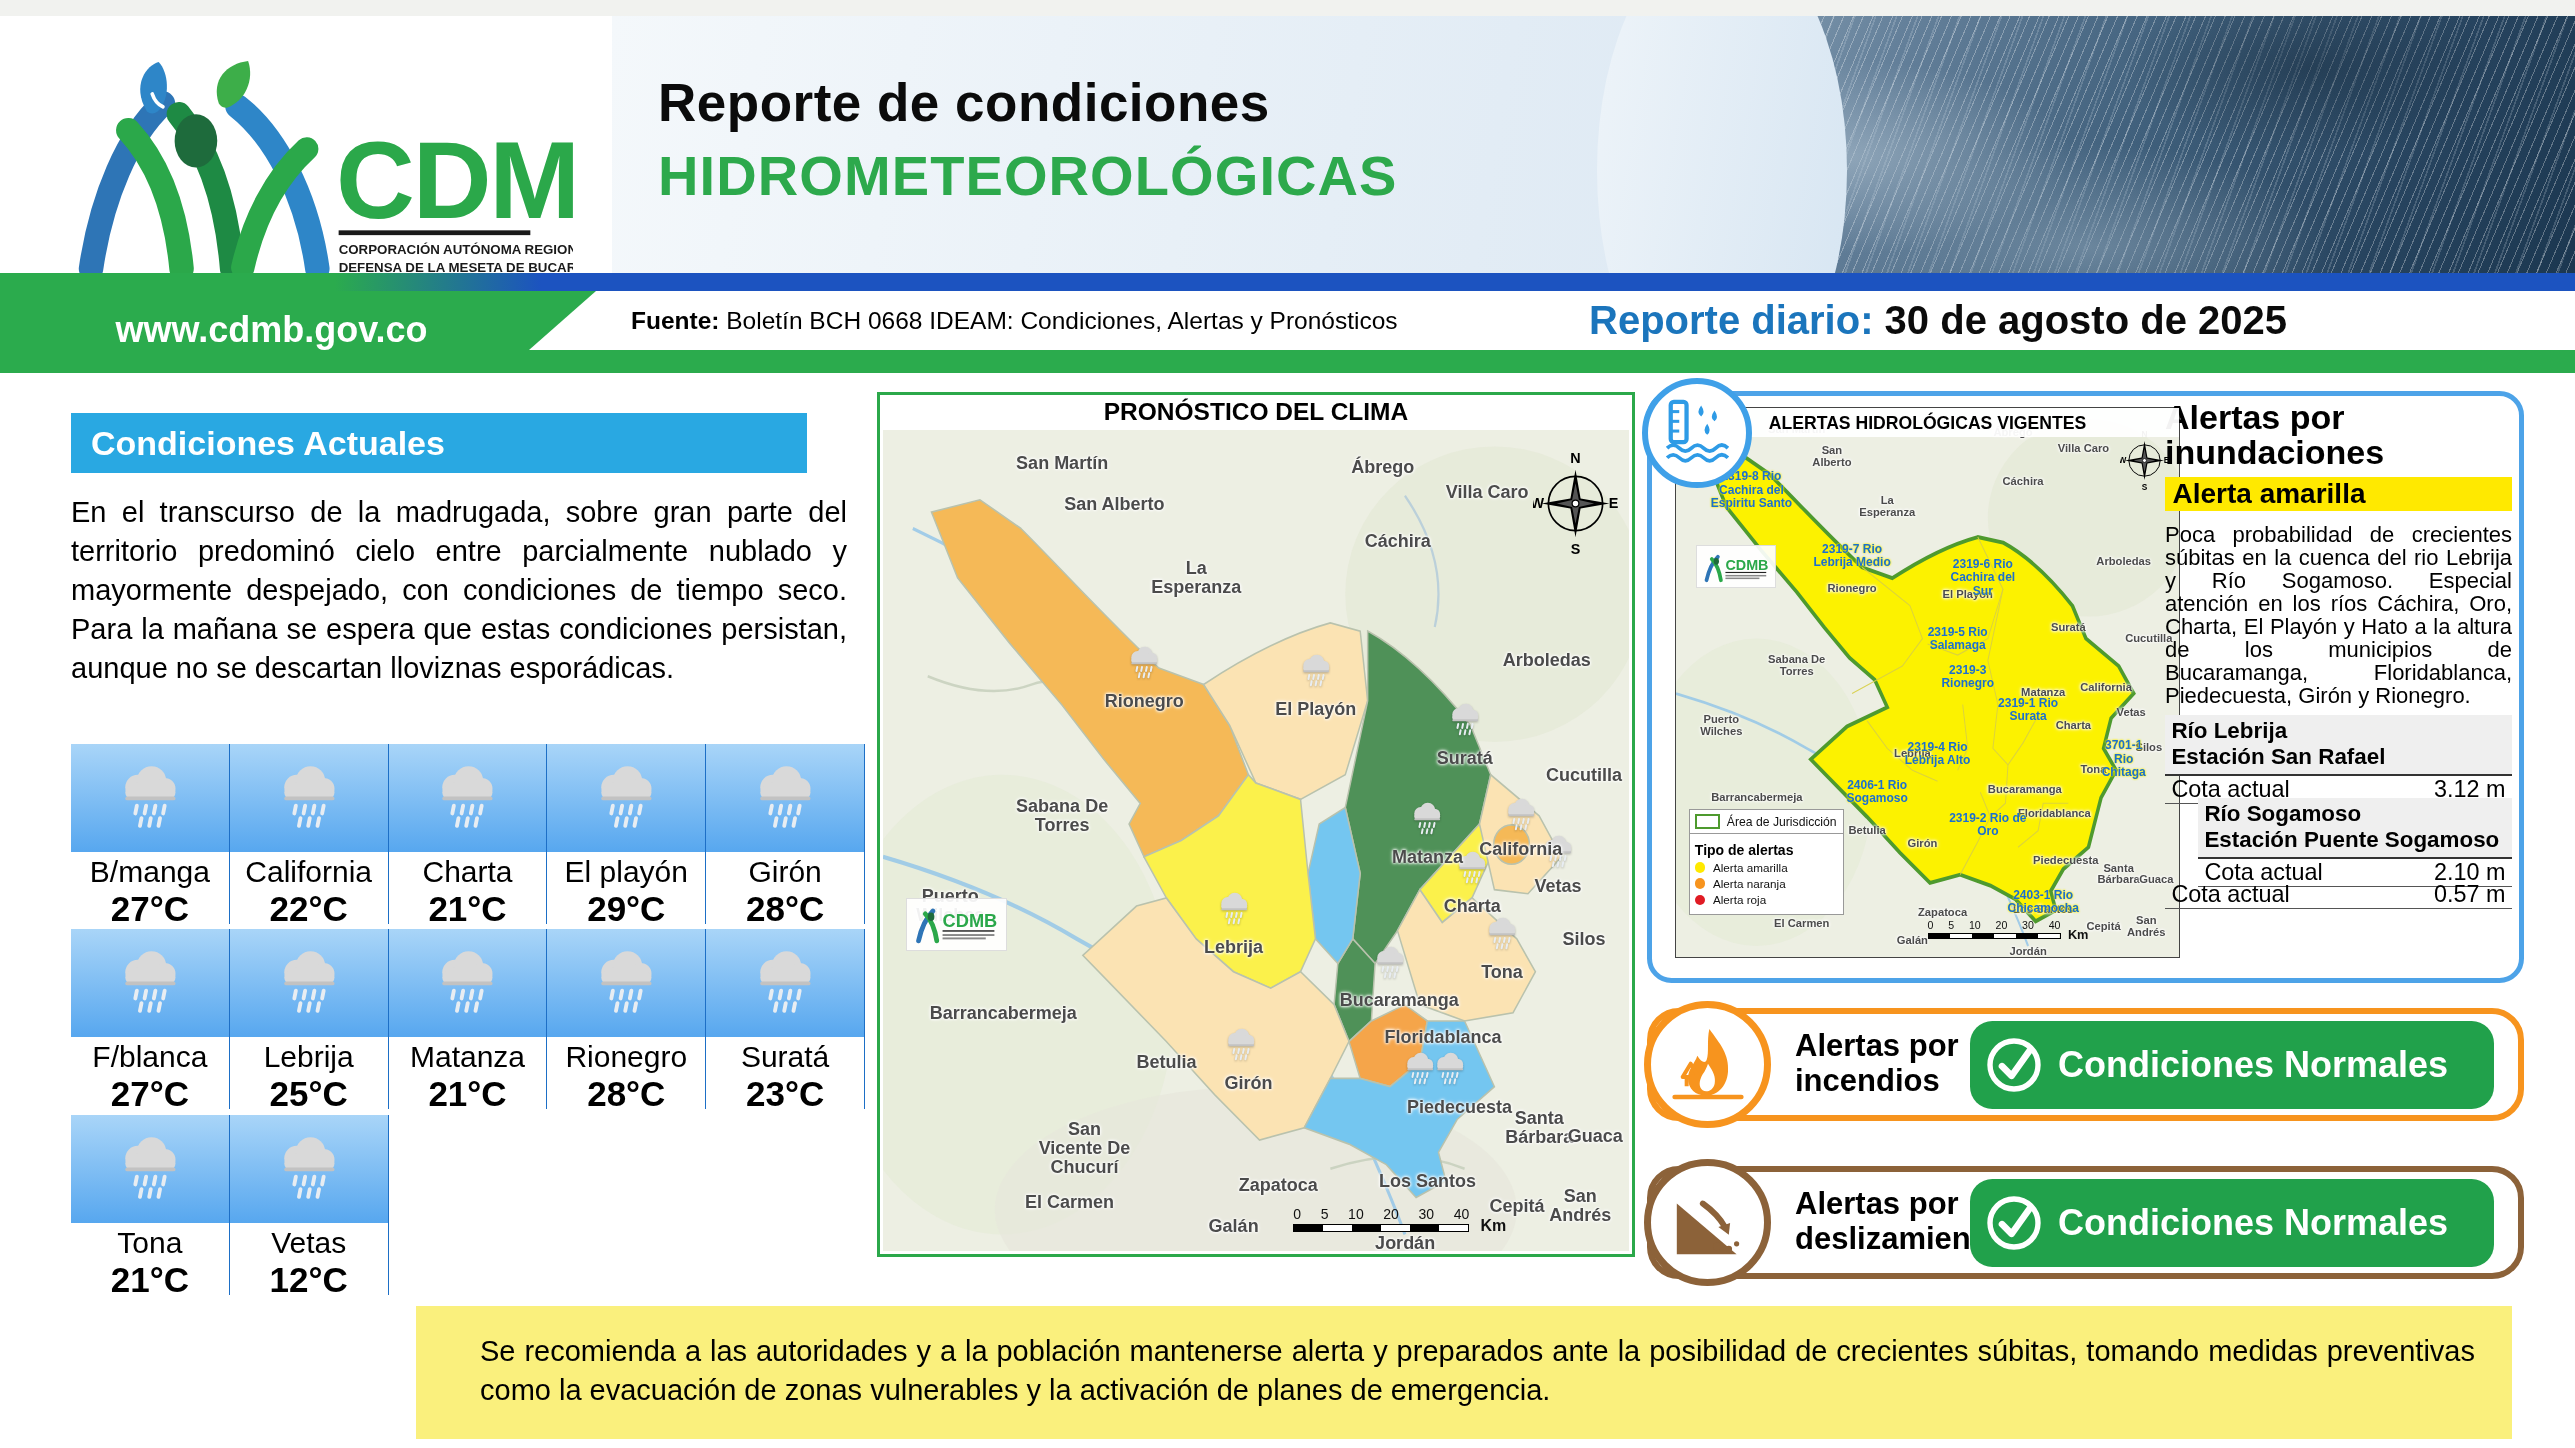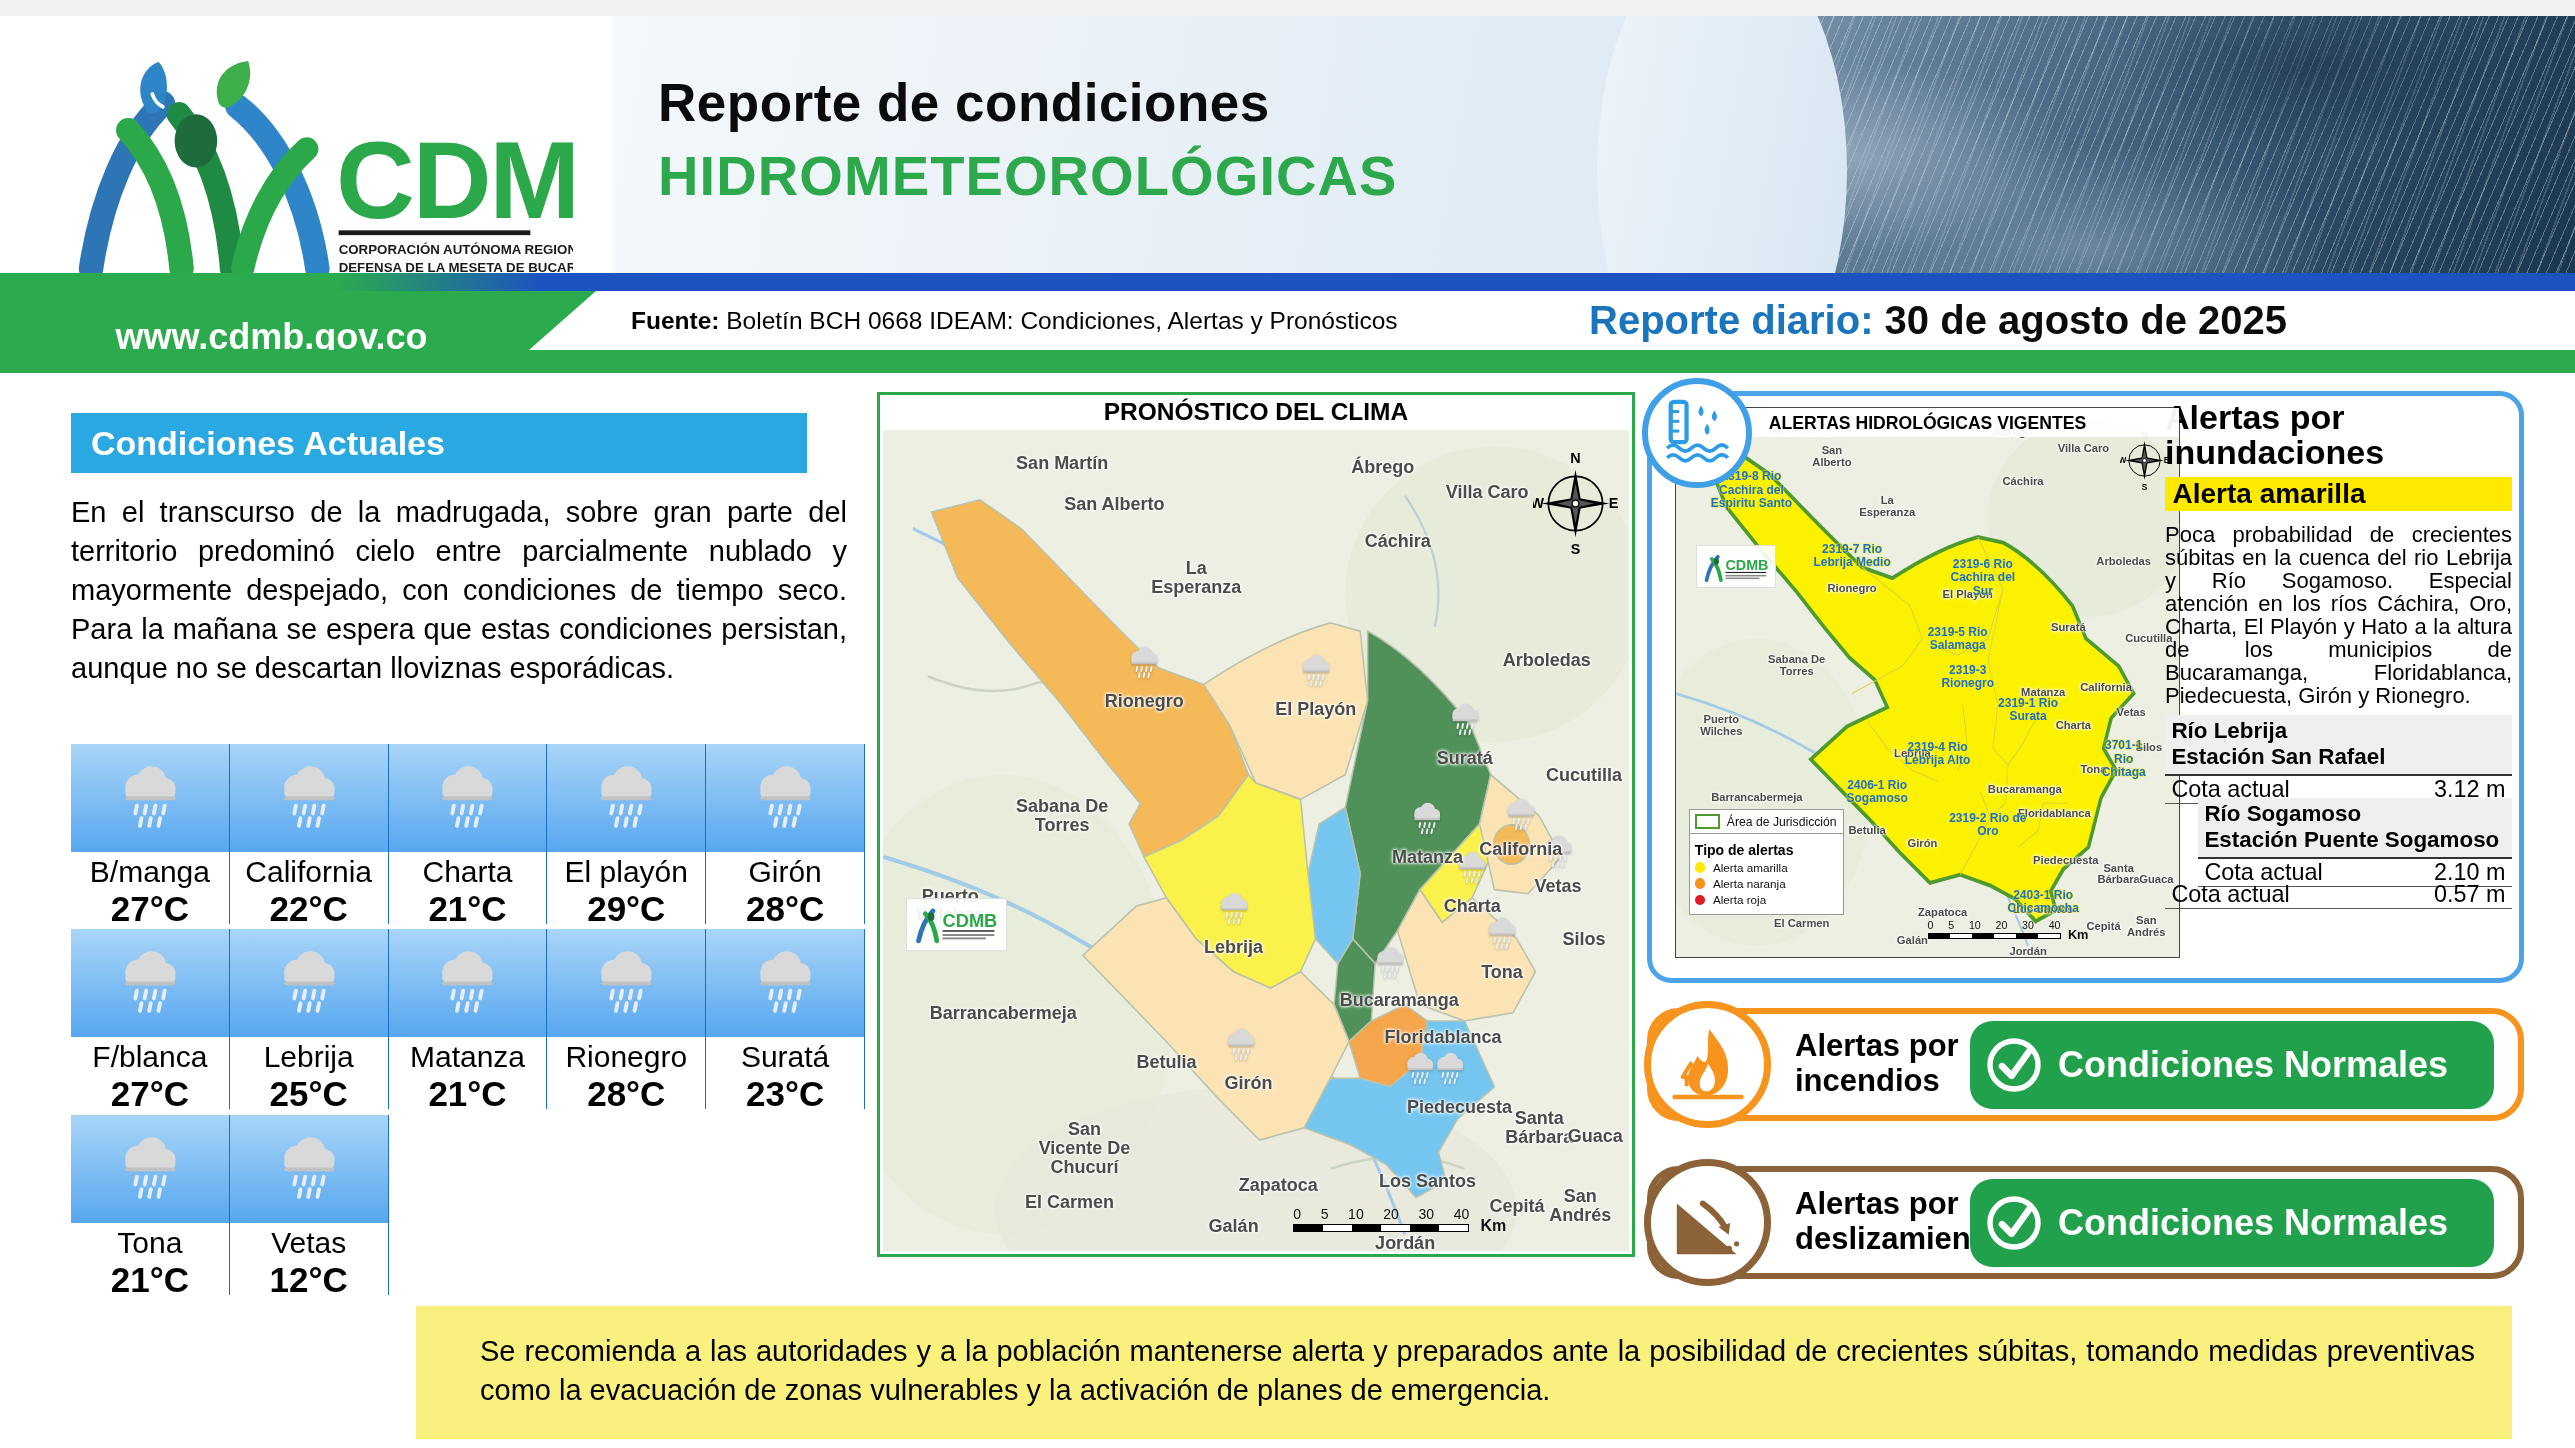--- a/index.html
+++ b/index.html
@@ -29,21 +29,21 @@
 
   
   .logo{left:67px;top:45px;width:506px;height:213px;}
 
   
   .gbar{left:0;top:273px;width:2576px;height:18px;
       background:linear-gradient(90deg,#2bab4d 0%,#2bab4d 13%,#1c53c0 21%,#1c53c0 100%);}
   .band{left:0;top:291px;width:2576px;height:59px;background:#fff;}
   .band-green{position:absolute;left:0;top:0;width:596px;height:59px;background:#2bab4d;
       clip-path:polygon(0 0,100% 0,calc(100% - 67px) 100%,0 100%);}
-  .band-url{position:absolute;left:48px;top:16px;width:447px;height:59px;line-height:59px;
+  .band-url{position:absolute;left:48px;top:9px;width:447px;height:59px;line-height:59px;
       text-align:center;color:#fff;font-size:36px;font-weight:bold;}
   .band-src{position:absolute;left:631px;top:0;height:59px;line-height:59px;font-size:24.5px;color:#000;white-space:nowrap;}
   .band-src b{font-weight:bold;}
   .band-rep{position:absolute;left:1589px;top:0;height:59px;line-height:59px;font-size:40px;font-weight:bold;white-space:nowrap;}
   .rep-label{color:#1b75bc;}
   .rep-date{color:#0b0b0b;}
   .gstrip{left:0;top:350px;width:2576px;height:23.4px;background:#2bab4d;}
 
   
   .cond-title{left:71px;top:413px;width:736px;height:60px;background:#29a8e2;color:#fff;

